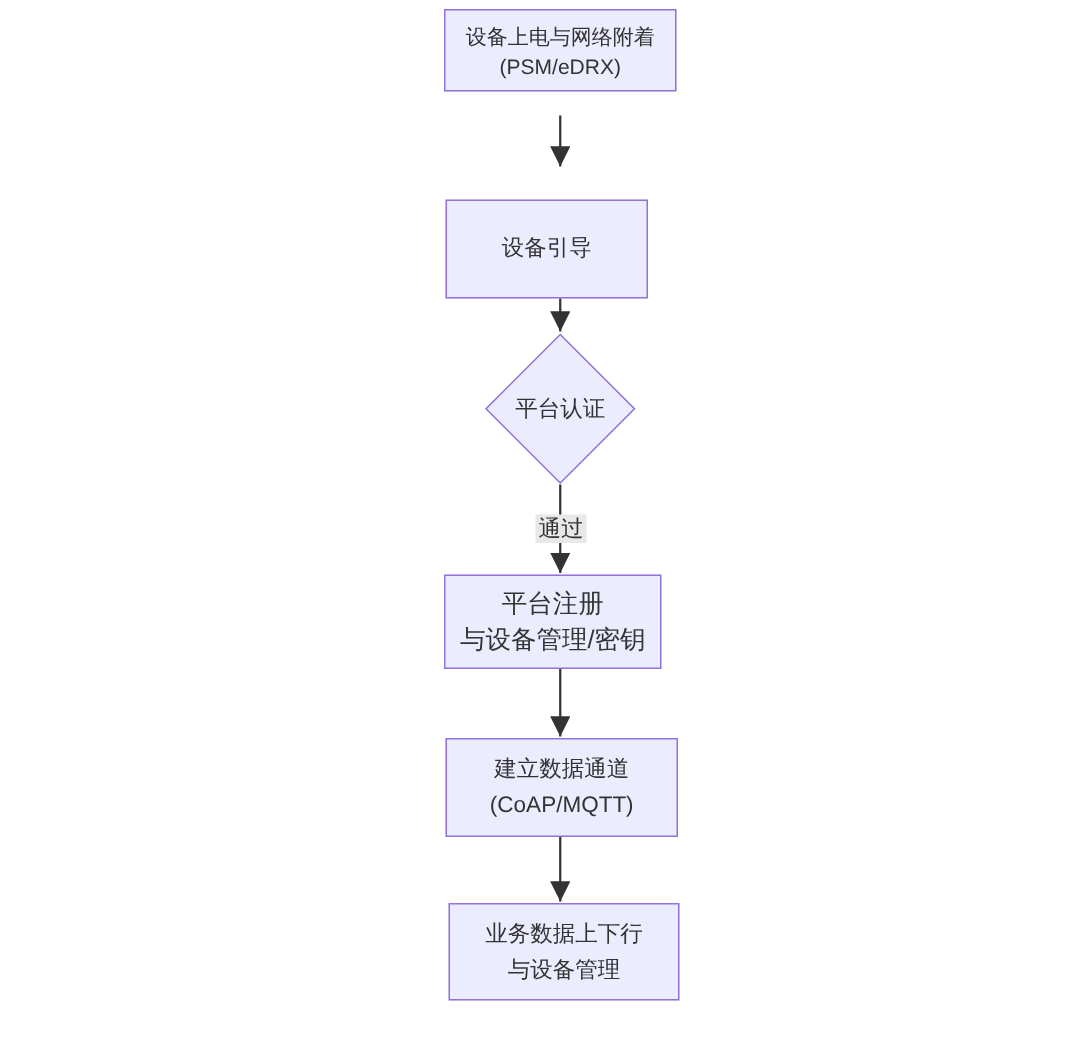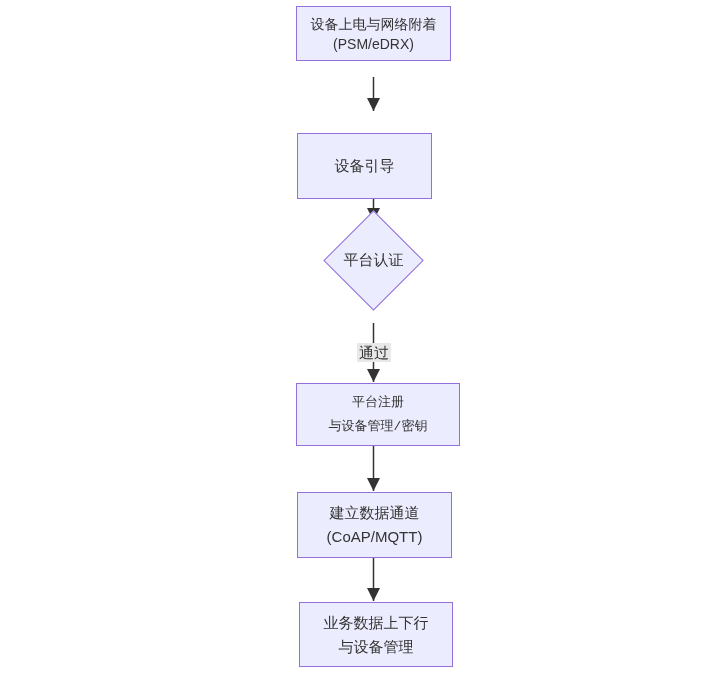--- a/index.html
+++ b/index.html
@@ -38,27 +38,27 @@
     background: var(--node-fill, #ECECFF);
     border: 1px solid var(--node-border, #9370DB);
     display: flex;
     flex-direction: column;
     align-items: center;
     justify-content: center;
     text-align: center;
   }
   .n1 { left: 296px; top: 6px;  width: 155px; height: 55px; font-size: 14px; line-height: 20px; }
   .n2 { left: 297px; top: 112px; width: 135px; height: 66px; font-size: 15px; line-height: 24px; margin-top: 21px; }
-  .n3 { left: 296px; top: 383px; width: 164px; height: 63px; font-size: 13px; line-height: 24px; font-family: Liberation Mono, monospace; }
+  .n3 { left: 296px; top: 383px; width: 145px; height: 63px; font-size: 17px; line-height: 24px; }
   .n4 { left: 297px; top: 492px; width: 155px; height: 66px; font-size: 15px; line-height: 24px; }
   .n5 { left: 299px; top: 602px; width: 154px; height: 65px; font-size: 15px; line-height: 24px; }
   .diamond-wrap {
     position: absolute;
     left: 323px;
-    top: 210px;
+    top: 222px;
     width: 101px;
     height: 101px;
   }
   .diamond-shape {
     position: absolute;
     left: 15px;
     top: 15px;
     width: 71px;
     height: 71px;
     box-sizing: border-box;

